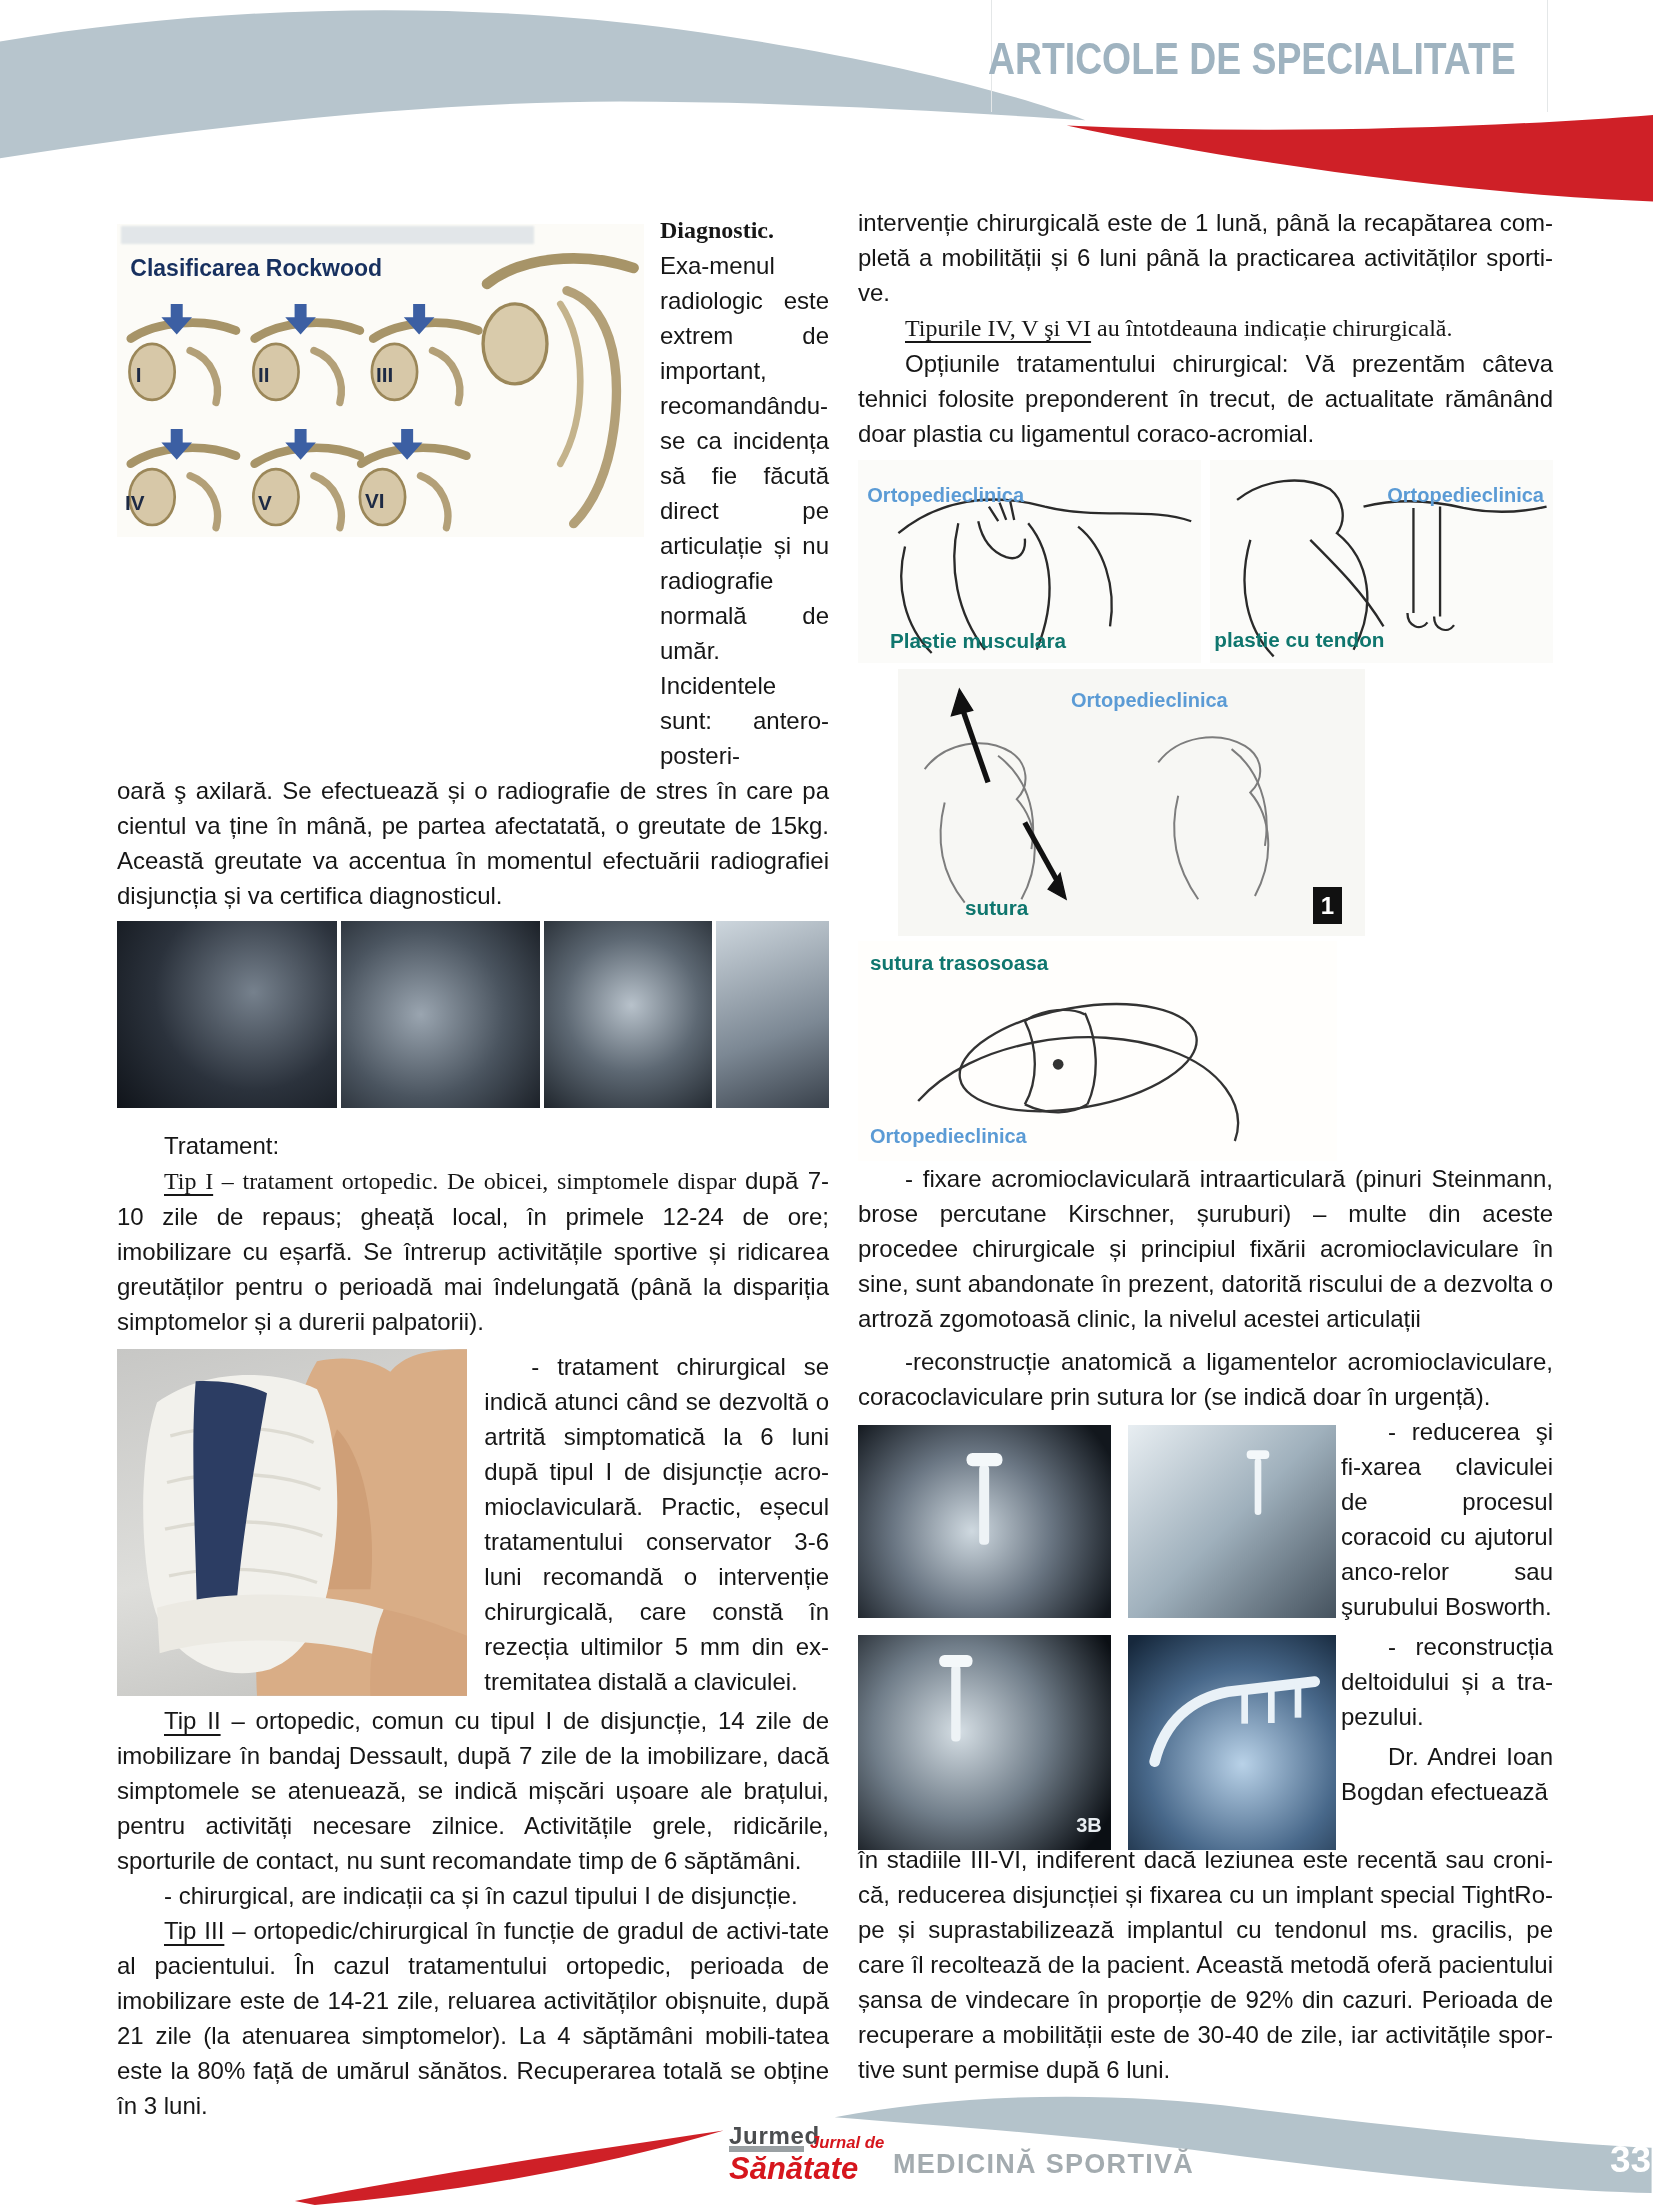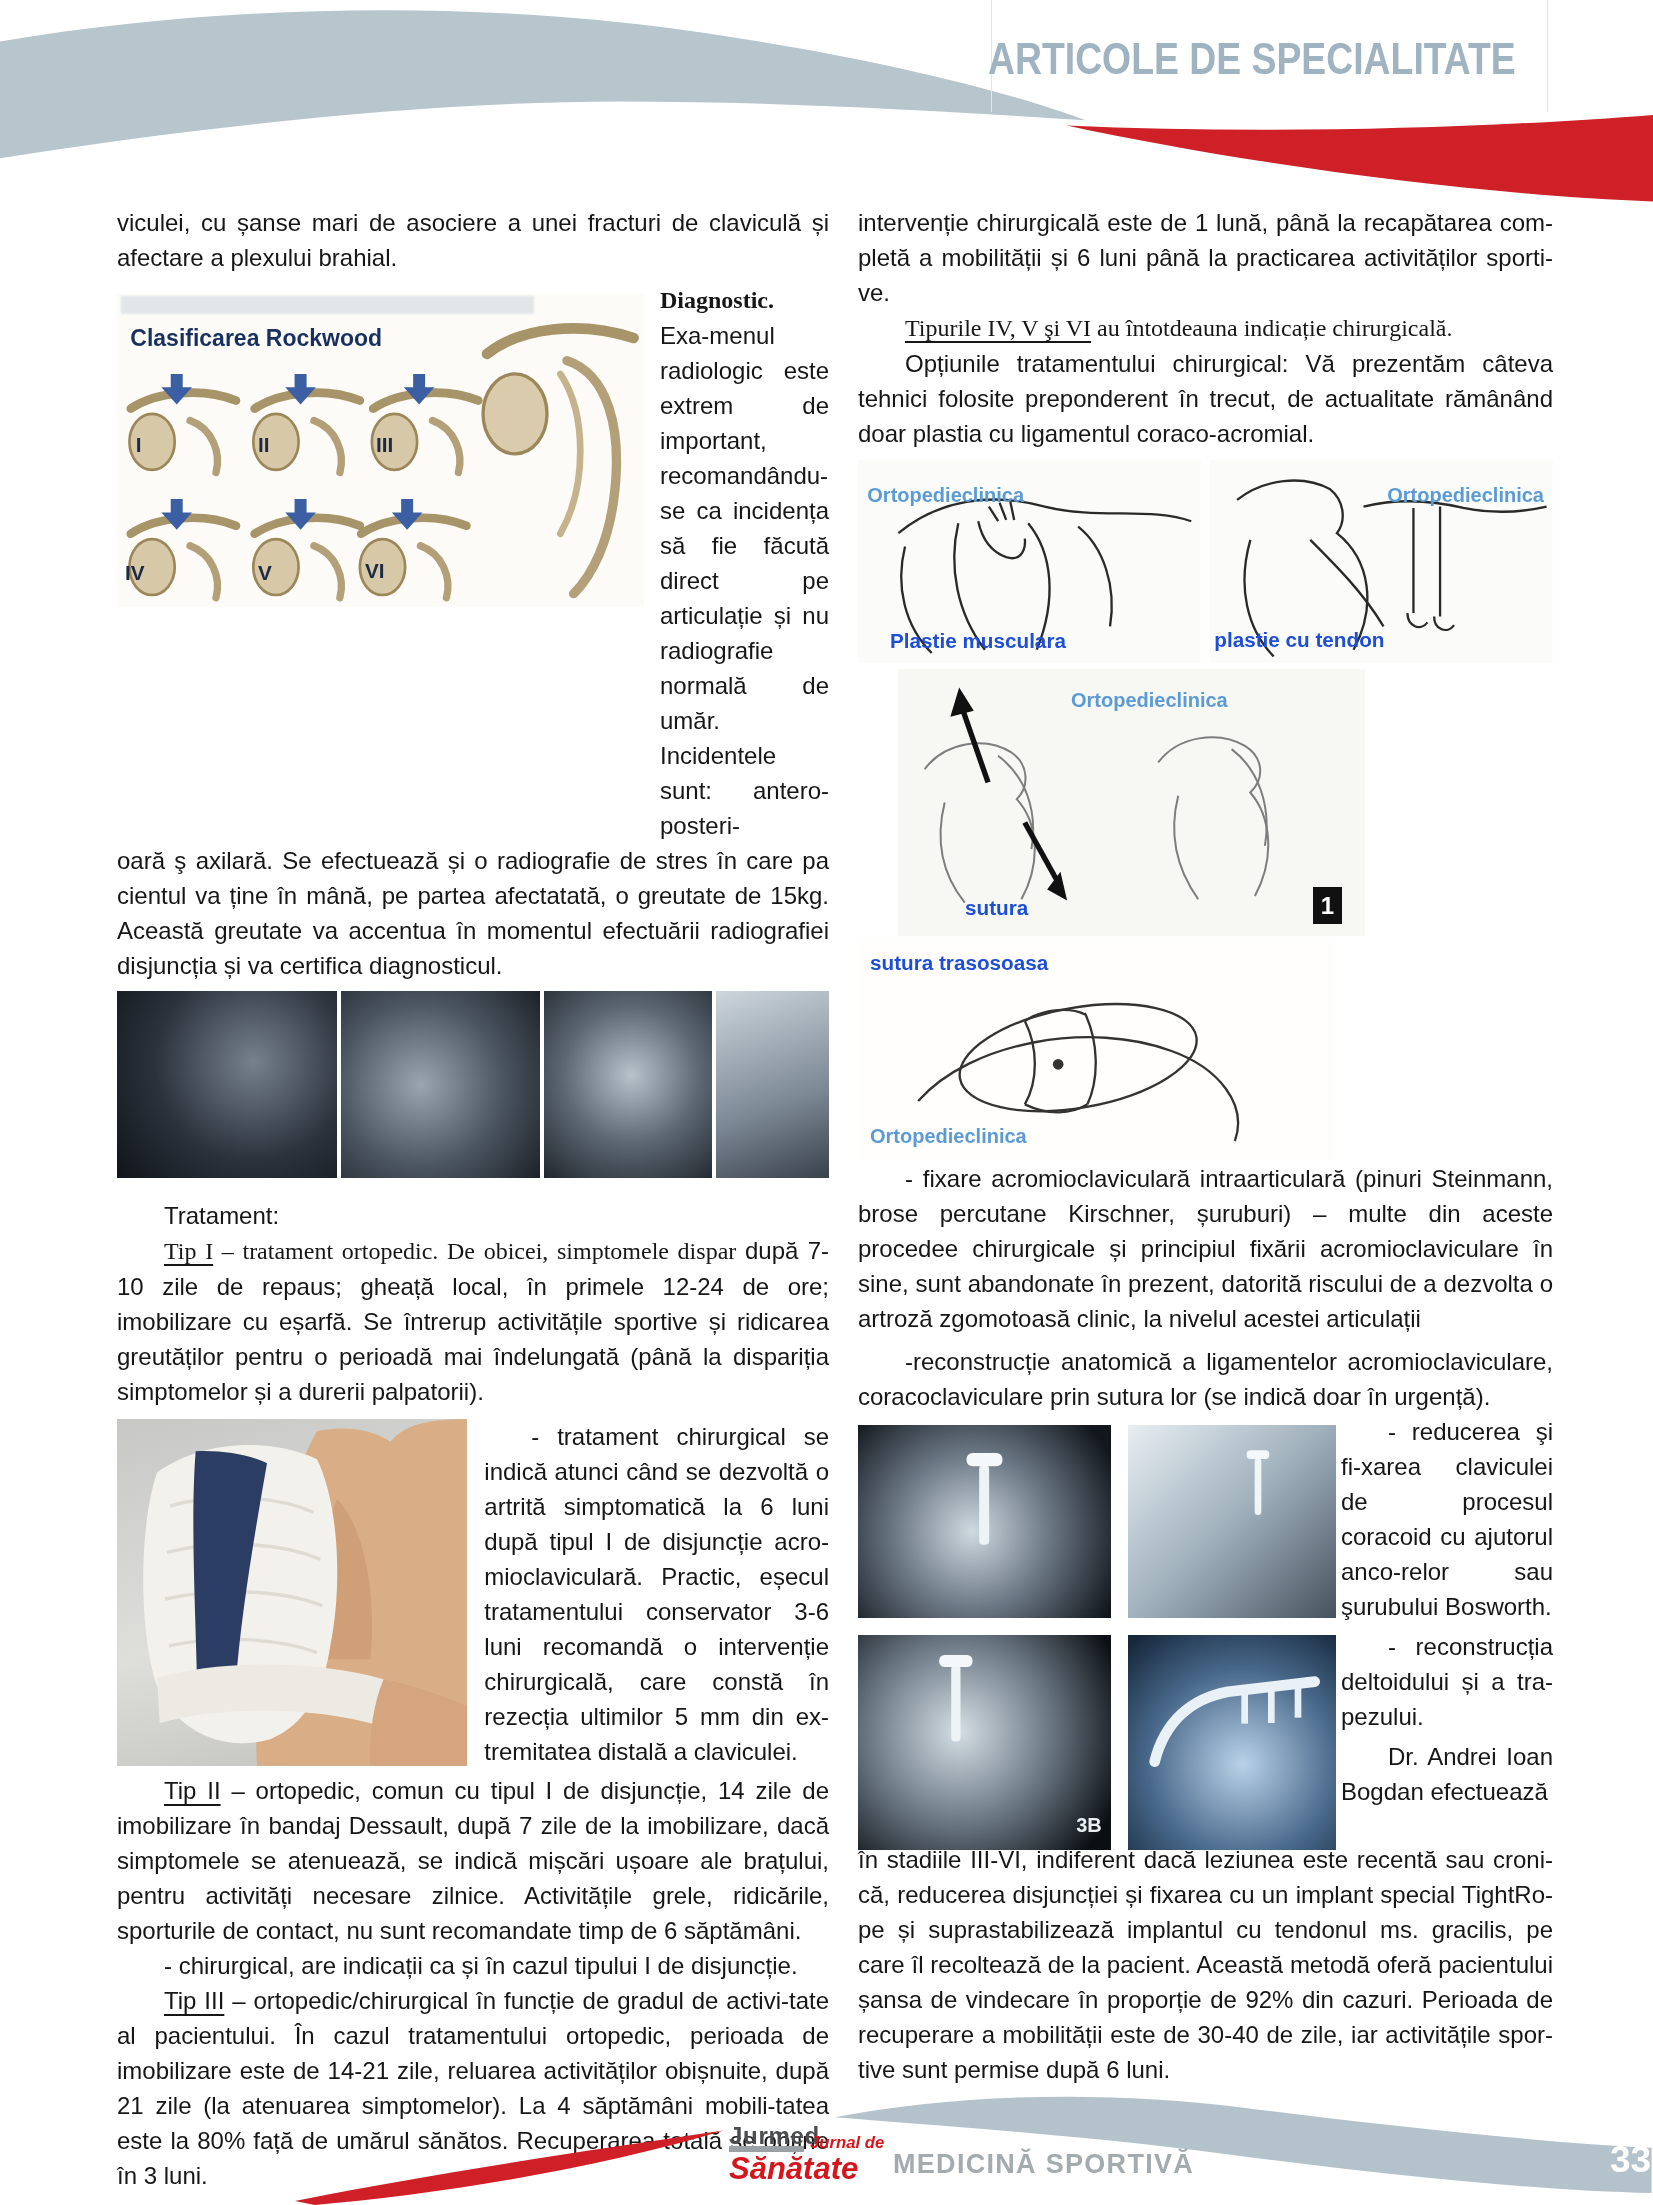--- a/index.html
+++ b/index.html
@@ -34,21 +34,21 @@
   .fig-rockwood .blur-strip{position:absolute;left:4px;top:2.7px;width:413px;height:17.3px;
       background:#cdd6de;opacity:.55;filter:blur(1.3px);}
   .rock-title{position:absolute;left:13.3px;top:27px;font-size:23px;font-weight:bold;color:#17305f;}
   .rock-num{position:absolute;font-size:20.7px;font-weight:bold;color:#1d2a44;}
   .fig-xstrip{display:flex;gap:4px;width:712px;height:187px;margin-top:8px;}
   .fig-xstrip .xp{height:187px;}
   .fig-photo{width:350px;height:347px;background:linear-gradient(165deg,#c7c7c5,#dededb 55%,#bfbfbc);}
   .fig-duo{width:695px;height:203px;margin-top:9.3px;display:flex;gap:9.3px;}
   .panel{position:relative;width:343px;height:203px;background:#fbfbf9;}
   .wm{position:absolute;font-size:20px;font-weight:bold;color:#5b9bd5;}
-  .cap{position:absolute;font-size:20.7px;font-weight:bold;color:#1d4ed8;}
+  .cap{position:absolute;font-size:20.7px;font-weight:bold;color:#0f766e;}
   .fig-sutura{width:467px;height:267px;margin:5.3px 0 0 40px;background:#f7f7f4;}
   .numbox{position:absolute;right:23px;bottom:12px;width:29px;height:37px;background:#111;
       color:#fff;font-size:24px;font-weight:bold;display:flex;align-items:center;justify-content:center;}
   .fig-trasos{width:479px;height:220px;margin-top:5.3px;background:#fffefc;}
   .fig-grid{width:467px;height:413px;margin-top:10.7px;display:grid;
       grid-template-columns:253px 208px;grid-template-rows:193px 215px;gap:17px;}
   .gp{position:relative;overflow:hidden;}
   .gp svg{position:absolute;inset:0;}
   .xtag{position:absolute;right:9.3px;bottom:6.7px;color:#e9eef2;font-size:20px;font-weight:bold;}
   
@@ -77,21 +77,20 @@
 
   <svg class="hdr-art" viewBox="0 0 2481 340" xmlns="http://www.w3.org/2000/svg">
     <path d="M0,62 C330,6 700,0 1020,44 C1280,80 1500,132 1628,180 C1430,168 1180,152 930,152 C640,152 300,190 0,237 Z" fill="#b7c5cd"></path>
     <path d="M1600,188 C1900,202 2230,192 2481,172 L2481,302 C2220,292 1880,248 1600,188 Z" fill="#cf2027"></path>
   </svg>
   <div class="hdr-line" style="left:991px;"></div>
   <div class="hdr-line" style="left:1547px;"></div>
   <div class="page-title">ARTICOLE DE SPECIALITATE</div>
 
   <div class="col colL">
-    <p>viculei, cu șanse mari de asociere a unei fracturi de claviculă și afectare a plexului brahial.</p>
 
     <div class="row">
       <figure class="fig-rockwood">
         <div class="blur-strip"></div>
         <span class="rock-title">Clasificarea Rockwood</span>
         <svg width="527" height="313" viewBox="0 0 790 470" xmlns="http://www.w3.org/2000/svg">
           <defs>
             <g id="mini">
               <path d="M6,52 C45,26 115,20 164,40" stroke="#a79468" stroke-width="13" fill="none" stroke-linecap="round"></path>
               <ellipse cx="38" cy="102" rx="34" ry="42" fill="#d7c8a8" stroke="#9b8759" stroke-width="4"></ellipse>

